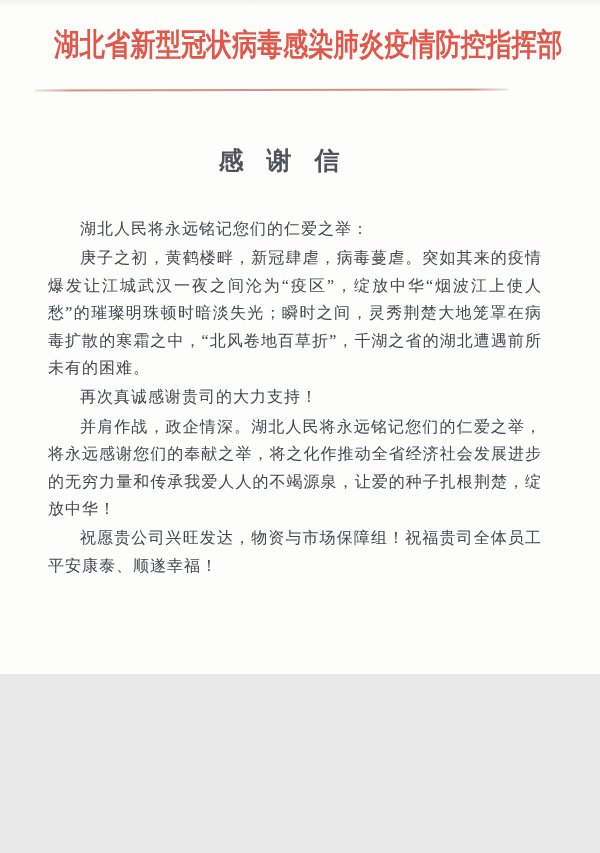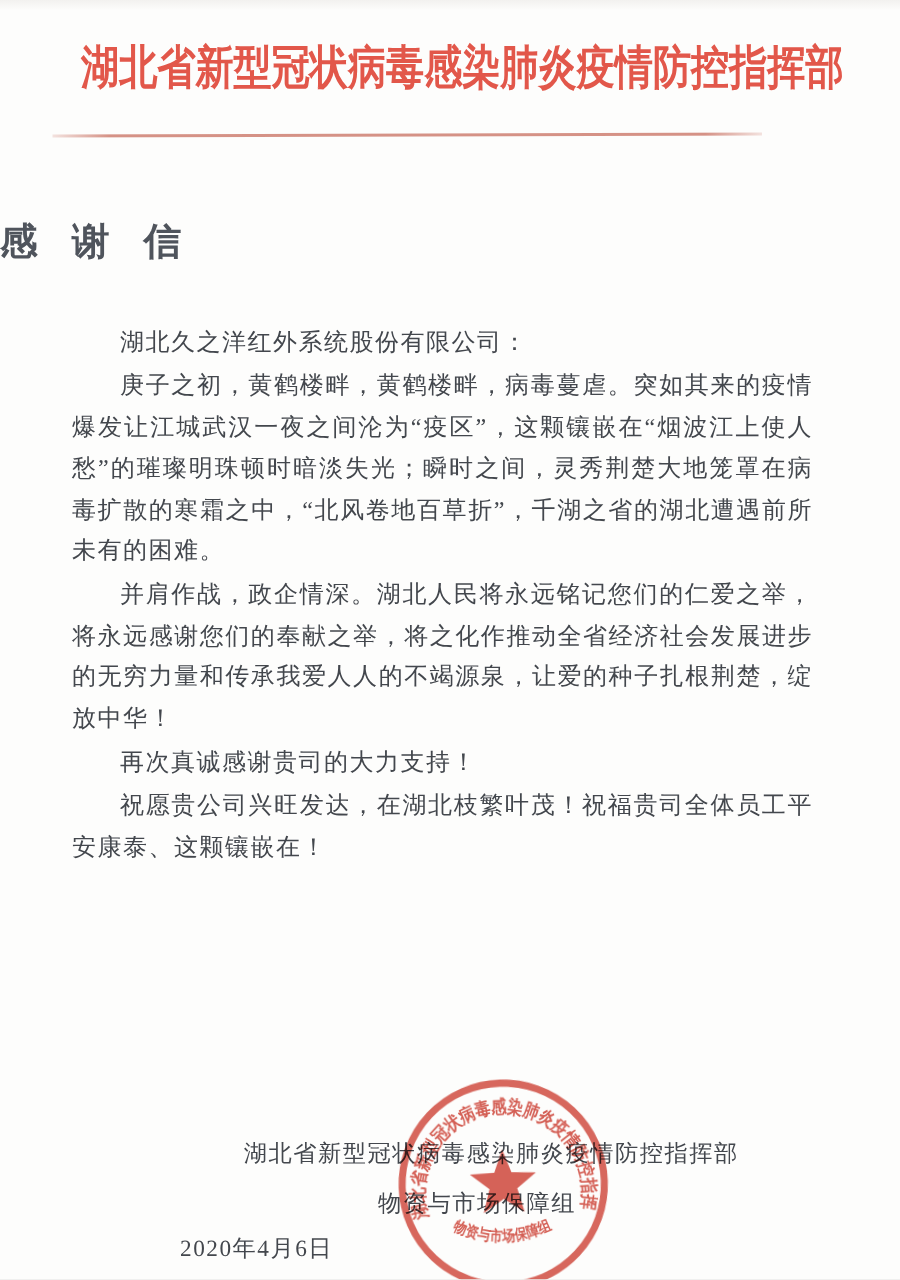--- a/index.html
+++ b/index.html
@@ -1,18 +1,18 @@
 <!DOCTYPE html>
 <html><head>
 <meta charset="utf-8">
 <style>
   html,body{margin:0;padding:0;background:#e9e9e9;}
   .page{
     position:relative;
-    width:600px;height:853px;
+    width:600px;height:674px;
     margin:0 auto;
     background:linear-gradient(180deg,#f2f1ef 0,#fdfdfc 7px,#fdfdfc 100%);
     overflow:hidden;
     font-family:"Liberation Serif","DejaVu Serif",serif;
   }
   .letterhead{
     position:absolute;top:24px;left:0;width:600px;
     text-align:center;
     font-size:31px;font-weight:700;
     letter-spacing:0px;
@@ -21,21 +21,21 @@
     transform-origin:50% 50%;
     white-space:nowrap;
   }
   .red-rule{
     position:absolute;top:89px;left:35px;width:473px;height:2px;
     background:linear-gradient(90deg,rgba(213,146,134,.25),#d59286 8%,#d59286 92%,rgba(213,146,134,.25));
     transform:rotate(-.15deg);
   }
   .letter-title{
     position:absolute;top:144px;left:0;width:566px;
-    margin:0;
+    margin:0;text-align:center;
     font-family:"Liberation Sans","DejaVu Sans",sans-serif;
     font-size:25px;font-weight:600;
     letter-spacing:8px;
     color:#4f545c;
   }
   .letter-body{
     position:absolute;top:213px;left:48px;width:494px;
     font-size:16px;line-height:27.4px;
     letter-spacing:1px;
     color:#43474d;
@@ -61,26 +61,26 @@
 
 <div class="page">
 
   <div class="letterhead">湖北省新型冠状病毒感染肺炎疫情防控指挥部</div>
 
   <div class="red-rule"></div>
 
   <h1 class="letter-title">感 谢 信</h1>
 
   <div class="letter-body">
-    <p class="salutation">湖北久之洋红外系统股份有限公司：</p>
+    <p class="salutation">湖北人民将永远铭记您们的仁爱之举：</p>
     <div>
-        <p>庚子之初，黄鹤楼畔，黄鹤楼畔，病毒蔓虐。突如其来的疫情爆发让江城武汉一夜之间沦为“疫区”，这颗镶嵌在“烟波江上使人愁”的璀璨明珠顿时暗淡失光；瞬时之间，灵秀荆楚大地笼罩在病毒扩散的寒霜之中，“北风卷地百草折”，千湖之省的湖北遭遇前所未有的困难。</p>
+        <p>庚子之初，黄鹤楼畔，新冠肆虐，病毒蔓虐。突如其来的疫情爆发让江城武汉一夜之间沦为“疫区”，绽放中华“烟波江上使人愁”的璀璨明珠顿时暗淡失光；瞬时之间，灵秀荆楚大地笼罩在病毒扩散的寒霜之中，“北风卷地百草折”，千湖之省的湖北遭遇前所未有的困难。</p>
+        <p>再次真诚感谢贵司的大力支持！</p>
         <p>并肩作战，政企情深。湖北人民将永远铭记您们的仁爱之举，将永远感谢您们的奉献之举，将之化作推动全省经济社会发展进步的无穷力量和传承我爱人人的不竭源泉，让爱的种子扎根荆楚，绽放中华！</p>
-        <p>再次真诚感谢贵司的大力支持！</p>
-        <p>祝愿贵公司兴旺发达，在湖北枝繁叶茂！祝福贵司全体员工平安康泰、这颗镶嵌在！</p>
+        <p>祝愿贵公司兴旺发达，物资与市场保障组！祝福贵司全体员工平安康泰、顺遂幸福！</p>
       </div>
   </div>
 
   <div class="signature-block">
     <div class="sig-org">湖北省新型冠状病毒感染肺炎疫情防控指挥部</div>
     <div class="sig-dept">物资与市场保障组</div>
     <div class="sig-date">2020年4月6日</div>
   </div>
 
   <svg class="seal" viewBox="0 0 200 200">

